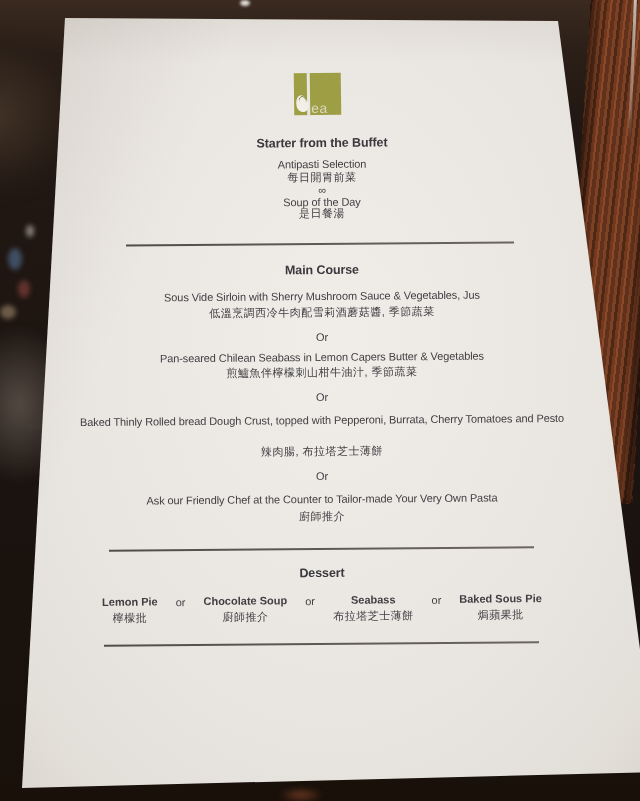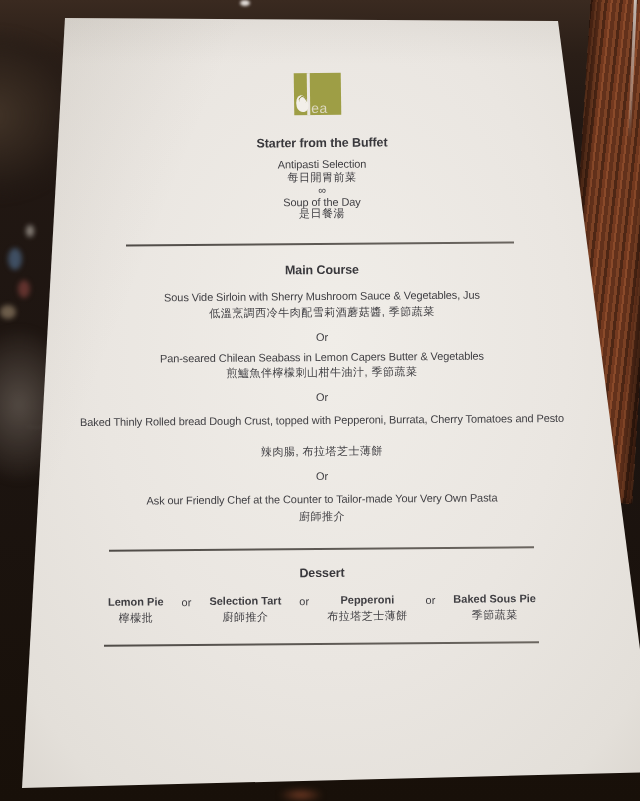--- a/index.html
+++ b/index.html
@@ -127,32 +127,32 @@
 
       <div class="line h" style="top:566px">Dessert</div>
 
       <div class="dessert-row">
         <div class="d-col">
           <span class="en">Lemon Pie</span>
           <span class="zh">檸檬批</span>
         </div>
         <span class="d-or">or</span>
         <div class="d-col">
-          <span class="en">Selection Tart</span>
+          <span class="en">Chocolate Soup</span>
           <span class="zh">廚師推介</span>
         </div>
         <span class="d-or">or</span>
         <div class="d-col">
-          <span class="en">Pepperoni</span>
+          <span class="en">Seabass</span>
           <span class="zh">布拉塔芝士薄餅</span>
         </div>
         <span class="d-or">or</span>
         <div class="d-col">
           <span class="en">Baked Sous Pie</span>
-          <span class="zh">季節蔬菜</span>
+          <span class="zh">焗蘋果批</span>
         </div>
       </div>
 
       <div class="divider" style="top:643px;left:100px;width:435px"></div>
 
     </div>
   </div>
 </div>
 
 </body></html>

